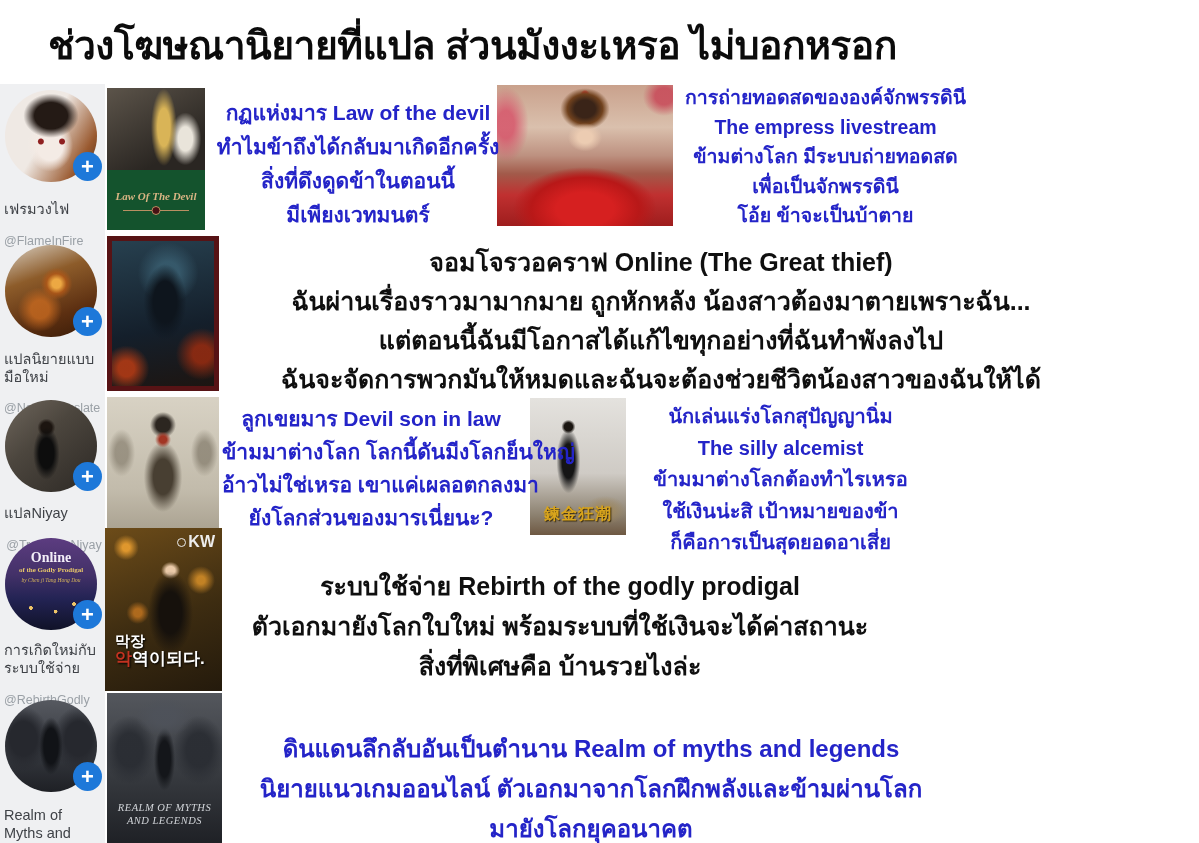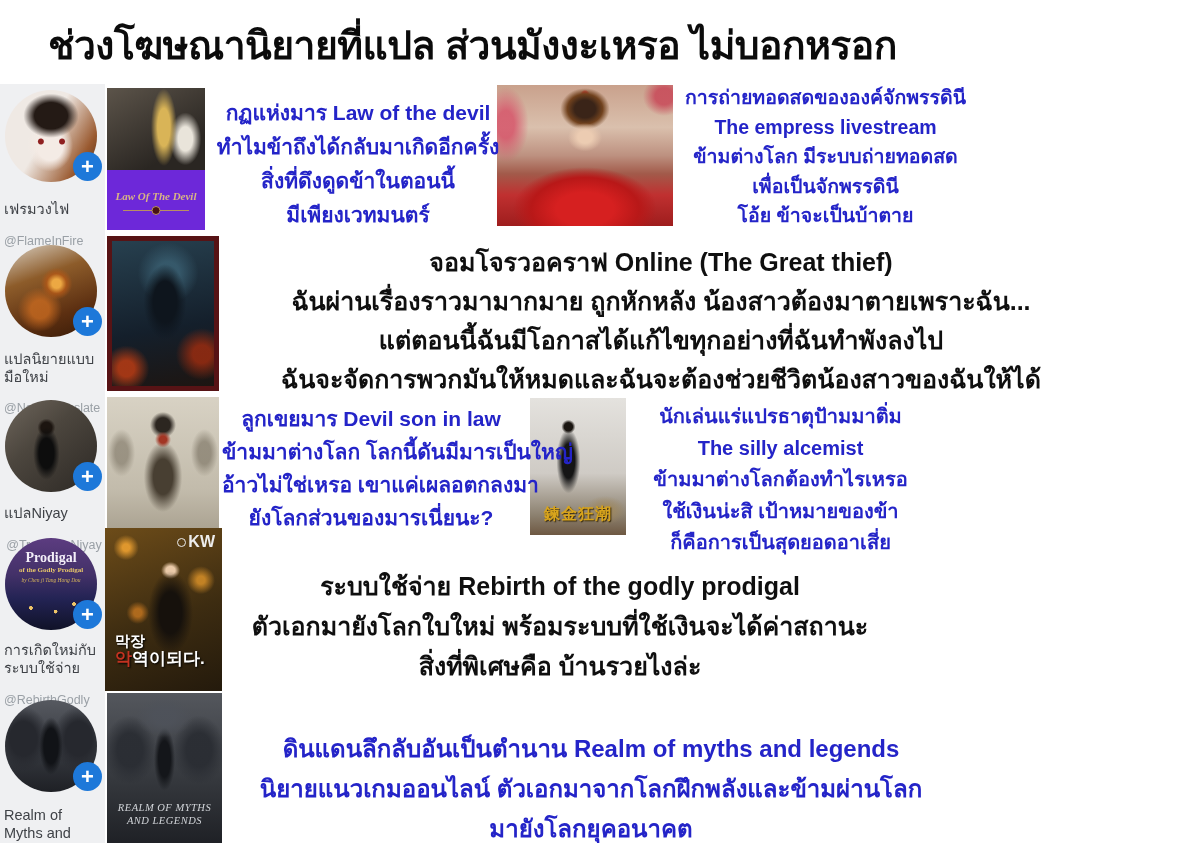--- a/index.html
+++ b/index.html
@@ -50,21 +50,21 @@
   .av4-l2 { font-family:"Liberation Serif","DejaVu Serif",serif; font-weight:700; font-size:7px; color:#e8c76a; }
   .av4-l3 { font-family:"Liberation Serif","DejaVu Serif",serif; font-style:italic; font-size:5.5px; color:#d8b85a; margin-top:3px; }
 
   
   .cover { position:absolute; overflow:hidden; }
   #cover-law { left:107px; top:88px; width:98px; height:142px; }
   .law-top { height:58%; background:
     radial-gradient(ellipse 14px 42px at 58% 48%, #d9b457 45%, transparent 92%),
     radial-gradient(ellipse 18px 30px at 80% 62%, #e9e4da 40%, transparent 88%),
     linear-gradient(150deg, #5c544a 0%, #2a2622 75%); }
-  .law-bottom { height:42%; background:#6d28d9; display:flex; flex-direction:column; align-items:center; justify-content:center; }
+  .law-bottom { height:42%; background:#14532d; display:flex; flex-direction:column; align-items:center; justify-content:center; }
   .law-title { font-family:"Liberation Serif","DejaVu Serif",serif; font-style:italic; font-weight:700; font-size:11px; color:#d9b584; white-space:nowrap; }
   .law-orn { width:66px; border-top:1px solid #b98f62; margin-top:8px; position:relative; }
   .law-orn::after { content:""; position:absolute; left:50%; top:-4.5px; transform:translateX(-50%); width:7px; height:7px; border:1px solid #b98f62; border-radius:50%; background:#471114; }
 
   #cover-empress { left:497px; top:85px; width:176px; height:141px; background:
     radial-gradient(ellipse 18px 15px at 50% 37%, #ecccb2 40%, transparent 95%),
     radial-gradient(ellipse 26px 22px at 50% 17%, #3a2418 40%, #71421e 68%, transparent 95%),
     radial-gradient(circle 5px at 50% 7%, #e03030 60%, transparent 100%),
     radial-gradient(ellipse 72px 42px at 50% 88%, #d62020 40%, #b81818 75%, transparent 100%),
     radial-gradient(ellipse 28px 46px at 5% 28%, rgba(214,85,106,.85) 30%, transparent 82%),
@@ -162,21 +162,21 @@
       <div class="follow-badge">
           <span>+</span>
         </div>
       <div class="p-name" style="top:104px;">แปลNiyay</div>
       <div class="p-handle" style="top:125px;text-align:center;">@TranslateNiyay</div>
     </div>
 
     <div class="profile" style="top:454px; height:160px;">
       <div class="avatar av-4">
         <div class="av4-text">
-          <div class="av4-l1">Prodigal</div>
+          <div class="av4-l1">Online</div>
           <div class="av4-l2">of the Godly Prodigal</div>
           <div class="av4-l3">by Chen ji Tang Hong Dou</div>
         </div>
       </div>
       <div class="follow-badge">
           <span>+</span>
         </div>
       <div class="p-name" style="top:103px;">การเกิดใหม่กับระบบใช้จ่าย</div>
       <div class="p-handle" style="top:142px;">@RebirthGodly</div>
     </div>
@@ -241,27 +241,27 @@
 
   <div class="promo t-black" id="promo-thief">
     <div>จอมโจรวอคราฟ Online (The Great thief)</div>
     <div>ฉันผ่านเรื่องราวมามากมาย ถูกหักหลัง น้องสาวต้องมาตายเพราะฉัน...</div>
     <div>แต่ตอนนี้ฉันมีโอกาสได้แก้ไขทุกอย่างที่ฉันทำพังลงไป</div>
     <div>ฉันจะจัดการพวกมันให้หมดและฉันจะต้องช่วยชีวิตน้องสาวของฉันให้ได้</div>
   </div>
 
   <div class="promo t-blue" id="promo-devilson">
     <div>ลูกเขยมาร Devil son in law</div>
-    <div>ข้ามมาต่างโลก โลกนี้ดันมีมารเป็นใหญ่</div>
+    <div>ข้ามมาต่างโลก โลกนี้ดันมีงโลกย็นใหญ่</div>
     <div>อ้าวไม่ใช่เหรอ เขาแค่เผลอตกลงมา</div>
     <div>ยังโลกส่วนของมารเนี่ยนะ?</div>
   </div>
 
   <div class="promo t-blue" id="promo-alch">
-    <div>นักเล่นแร่แปรธาตุปัามมาติ่ม</div>
+    <div>นักเล่นแร่งโลกสุปัญญานิ่ม</div>
     <div>The silly alcemist</div>
     <div>ข้ามมาต่างโลกต้องทำไรเหรอ</div>
     <div>ใช้เงินน่ะสิ เป้าหมายของข้า</div>
     <div>ก็คือการเป็นสุดยอดอาเสี่ย</div>
   </div>
 
   <div class="promo t-black" id="promo-rebirth">
     <div>ระบบใช้จ่าย Rebirth of the godly prodigal</div>
     <div>ตัวเอกมายังโลกใบใหม่ พร้อมระบบที่ใช้เงินจะได้ค่าสถานะ</div>
     <div>สิ่งที่พิเศษคือ บ้านรวยไงล่ะ</div>

